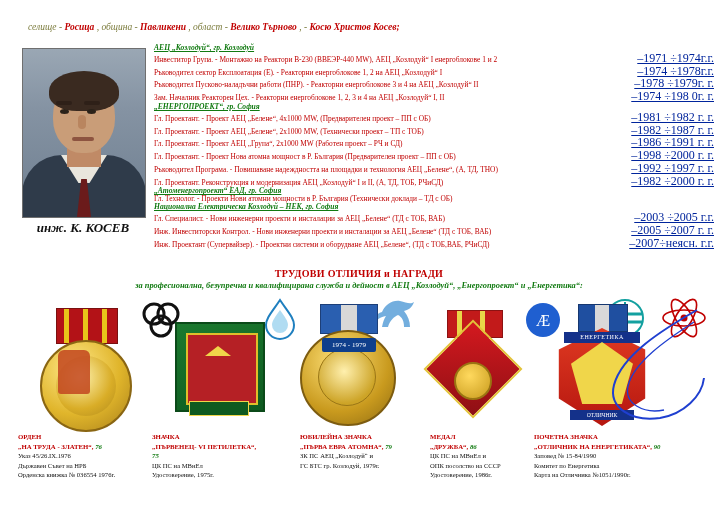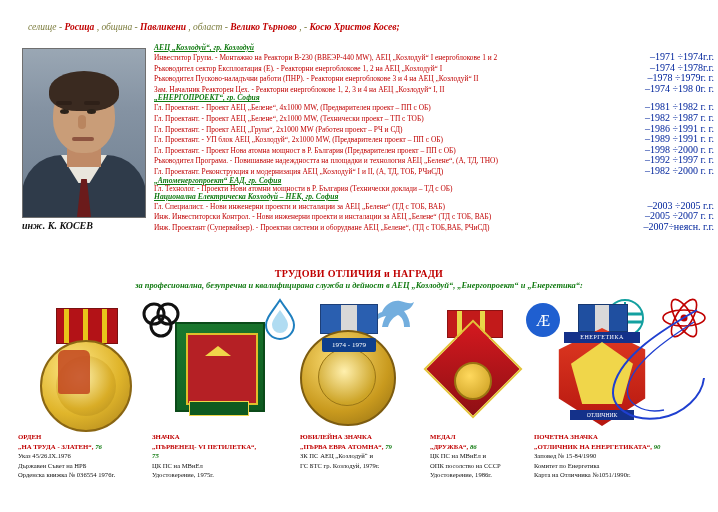--- a/index.html
+++ b/index.html
@@ -56,32 +56,32 @@
     position:absolute;left:50%;bottom:34px;transform:translateX(-50%);
     width:46px;height:28px;background:#e9e6dd;
     clip-path:polygon(0 0,100% 0,62% 100%,38% 100%);
   }
   .tie{
     position:absolute;left:50%;bottom:0;transform:translateX(-50%);
     width:14px;height:38px;background:#6b1b1b;
     clip-path:polygon(30% 0,70% 0,100% 100%,0 100%);
   }
   .photo-caption{
-    position:absolute;left:22px;top:220px;width:122px;
-    font-size:10px;font-weight:bold;font-style:italic;color:#111;
+    position:absolute;left:22px;top:220px;width:122px;text-align:center;
+    font-size:13px;font-weight:bold;font-style:italic;color:#111;
   }
 
   
   .cv{position:absolute;left:154px;top:44px;width:560px;}
   .cv-row{
     display:flex;align-items:baseline;line-height:1.06;
     font-size:7.4px;white-space:nowrap;
   }
   .cv-row .txt{flex:0 0 auto;}
-  .cv-row .dates{margin-left:auto;padding-left:6px;font-size:10px;}
+  .cv-row .dates{margin-left:auto;padding-left:6px;font-size:12px;text-decoration:underline;}
   .grn{color:#117a11;}
   .red{color:#c00000;}
   .blu{color:#00249c;}
   .ul{text-decoration:underline;}
   .it{font-style:italic;}
   .bd{font-weight:bold;}
   .section{font-size:7.6px;font-weight:bold;}
 
   
   .awards-title{
@@ -298,24 +298,20 @@
     </div>
     <div class="cv-row">
       <span class="txt red">Гл. Проектант. - Проект  АЕЦ „Белене“, 2х1000 MW,  (Технически проект – ТП с ТОБ)</span>
       <span class="dates blu">–1982 ÷1987 г. г.</span>
     </div>
     <div class="cv-row">
       <span class="txt red">Гл. Проектант. - Проект  АЕЦ „Група“, 2х1000 MW  (Работен проект – РЧ и СД)</span>
       <span class="dates blu">–1986 ÷1991 г. г.</span>
     </div>
     <div class="cv-row">
-      <span class="txt red">Гл. Проектант. - УП блок АЕЦ „Козлодуй“, 2х1000 MW,  (Предварителен проект – ПП с ОБ)</span>
-      <span class="dates blu">–1989 ÷1991 г. г.</span>
-    </div>
-    <div class="cv-row">
       <span class="txt red">Гл. Проектант. - Проект  Нова атомна мощност в Р. България (Предварителен проект – ПП с ОБ)</span>
       <span class="dates blu">–1998 ÷2000 г. г.</span>
     </div>
     <div class="cv-row">
       <span class="txt red">Ръководител Програма. - Повишаване надеждността на площадки и технология АЕЦ „Белене“, (А, ТД, ТНО)</span>
       <span class="dates blu">–1992 ÷1997 г. г.</span>
     </div>
     <div class="cv-row">
       <span class="txt red">Гл. Проектант. Реконструкция и модернизация АЕЦ „Козлодуй“ I и II, (А, ТД, ТОБ, РЧиСД)</span>
       <span class="dates blu">–1982 ÷2000 г. г.</span>

